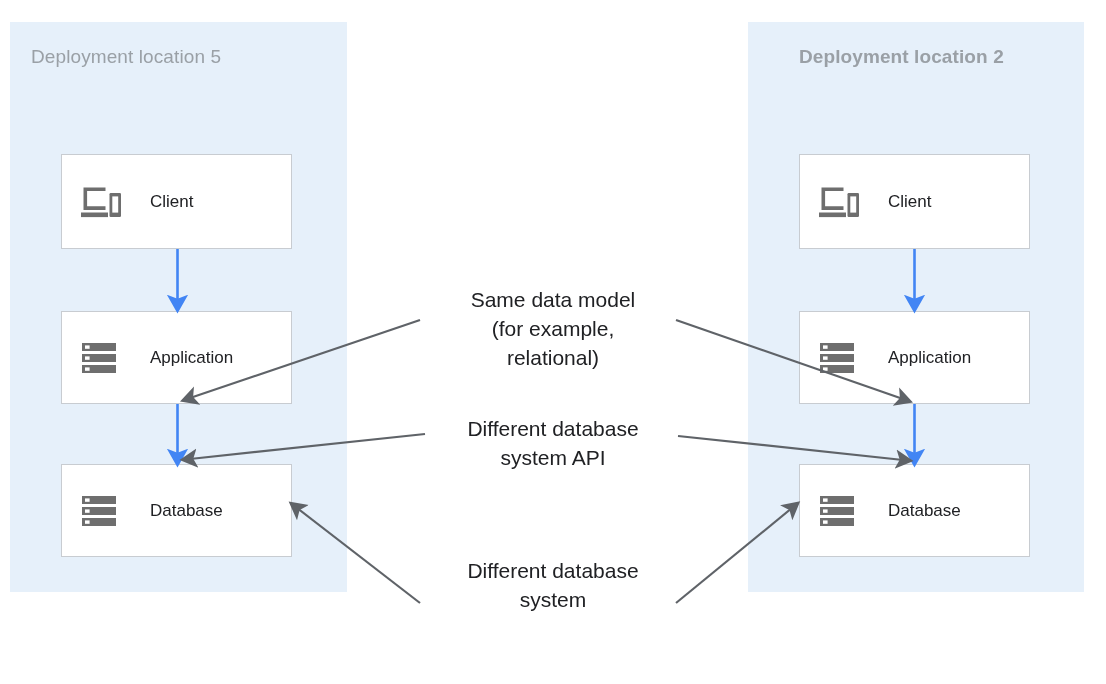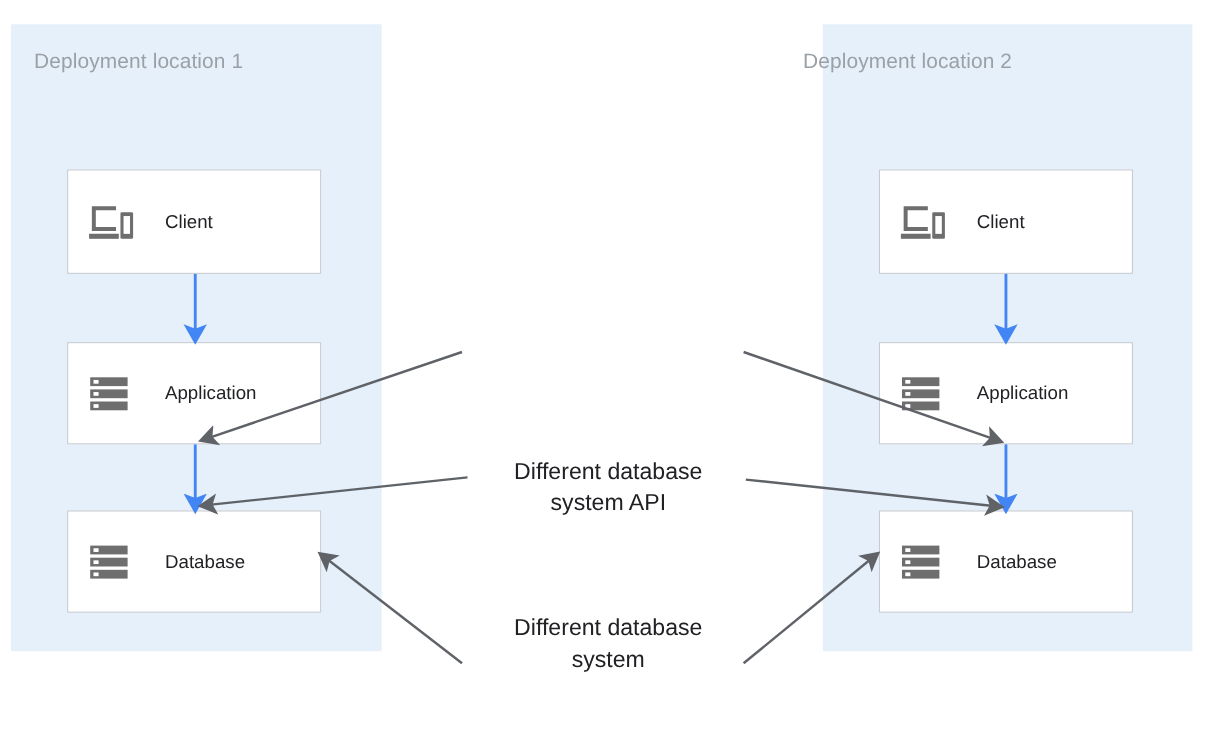--- a/index.html
+++ b/index.html
@@ -26,21 +26,21 @@
   #zone-right { left: 748px; top: 22px; width: 336px; height: 570px; }
 
   .zone-title {
     position: absolute;
     font-size: 19px;
     color: #9aa0a6;
     letter-spacing: .1px;
     white-space: nowrap;
   }
   #zone-left-title  { left: 31px;  top: 46px; }
-  #zone-right-title { left: 730px; top: 46px; }
+  #zone-right-title { left: 799px; top: 46px; font-weight: bold; }
 
   .node {
     position: absolute;
     background: #ffffff;
     border: 1px solid #c8ccd1;
     box-sizing: border-box;
     display: flex;
     align-items: center;
     box-shadow: 0 0 0 0 rgba(0,0,0,0);
   }
@@ -93,21 +93,21 @@
   }
 </style>
 </head>
 <body>
 
 <div id="canvas">
 
   <div class="zone" id="zone-left"></div>
   <div class="zone" id="zone-right"></div>
 
-  <div class="zone-title" id="zone-left-title">Deployment location 1</div>
+  <div class="zone-title" id="zone-left-title">Deployment location 5</div>
   <div class="zone-title" id="zone-right-title">Deployment location 2</div>
 
   <div class="node" id="node-l-client">
     <span class="node-icon">
       <svg viewBox="0 0 42 36" width="42" height="36" aria-hidden="true">
         <path d="M3.5 3.5 h22 v3.6 h-18.4 v15.2 h18.4 v3.6 h-22 z" fill="#6e6e6e"></path>
         <rect x="1" y="28.5" width="27" height="4.6" fill="#6e6e6e"></rect>
         <rect x="29.5" y="9" width="11.5" height="24" rx="1.2" fill="#6e6e6e"></rect>
         <rect x="32.3" y="12.4" width="5.9" height="16.2" fill="#ffffff"></rect>
       </svg>
@@ -204,18 +204,21 @@
     <line x1="420" y1="320" x2="190" y2="398" stroke="#5f6368" stroke-width="2.2" marker-end="url(#gray-arrow)"></line>
     <line x1="676" y1="320" x2="903" y2="399" stroke="#5f6368" stroke-width="2.2" marker-end="url(#gray-arrow)"></line>
 
     <line x1="425" y1="434" x2="190" y2="459" stroke="#5f6368" stroke-width="2.2" marker-end="url(#gray-arrow)"></line>
     <line x1="678" y1="436" x2="903" y2="460" stroke="#5f6368" stroke-width="2.2" marker-end="url(#gray-arrow)"></line>
 
     <line x1="420" y1="603" x2="297" y2="508" stroke="#5f6368" stroke-width="2.2" marker-end="url(#gray-arrow)"></line>
     <line x1="676" y1="603" x2="792" y2="508" stroke="#5f6368" stroke-width="2.2" marker-end="url(#gray-arrow)"></line>
   </svg>
 
+  <div class="callout" id="callout-data-model">Same data model
+(for example,
+relational)</div>
   <div class="callout" id="callout-db-api">Different database
 system API</div>
   <div class="callout" id="callout-db-system">Different database
 system</div>
 
 </div>
 
 </body></html>

